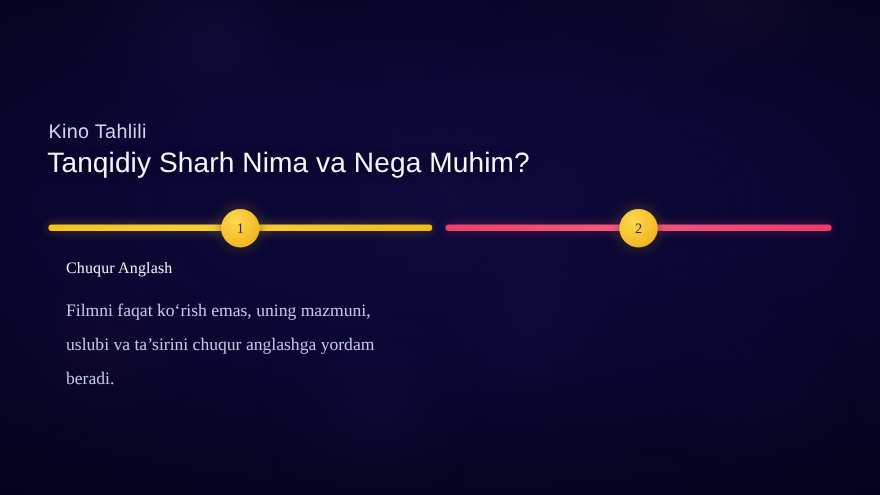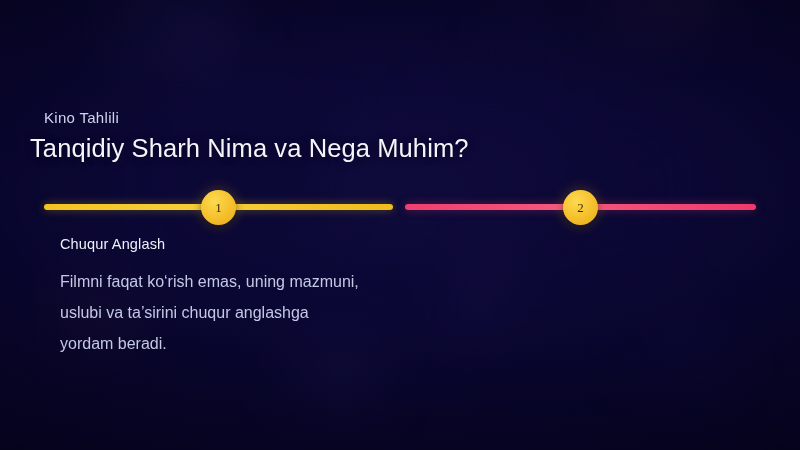--- a/index.html
+++ b/index.html
@@ -72,29 +72,29 @@
   
   .content {
     position: absolute;
     inset: 0;
   }
 
   .eyebrow {
     position: absolute;
     left: 44px;
     top: 109px;
-    font-size: 15px;
+    font-size: 18px;
     letter-spacing: .3px;
     color: #cfd3ee;
     white-space: nowrap;
   }
 
   .title {
     position: absolute;
-    left: 30px;
+    left: 43px;
     top: 134px;
     font-size: 25.5px;
     letter-spacing: .1px;
     color: #f4f5fb;
     white-space: nowrap;
     text-shadow: 0 1px 10px rgba(0,0,0,.45);
   }
 
   
   .timeline {
@@ -141,21 +141,21 @@
     font-family: "Liberation Serif", serif;
   }
   .marker-1 { left: 201px; }
   .marker-2 { left: 563px; }
 
   
   .col {
     position: absolute;
     top: 236px;
   }
-  .col-1 { left: 60px; width: 300px; }
+  .col-1 { left: 60px; width: 300px; font-family: Liberation Serif, serif; }
   .col-2 { left: 419px; width: 305px; }
 
   .col-heading {
     font-size: 14.5px;
     color: #eef0fa;
     letter-spacing: .15px;
     margin: 0 0 14px 0;
     font-weight: normal;
   }
   .col-body {

